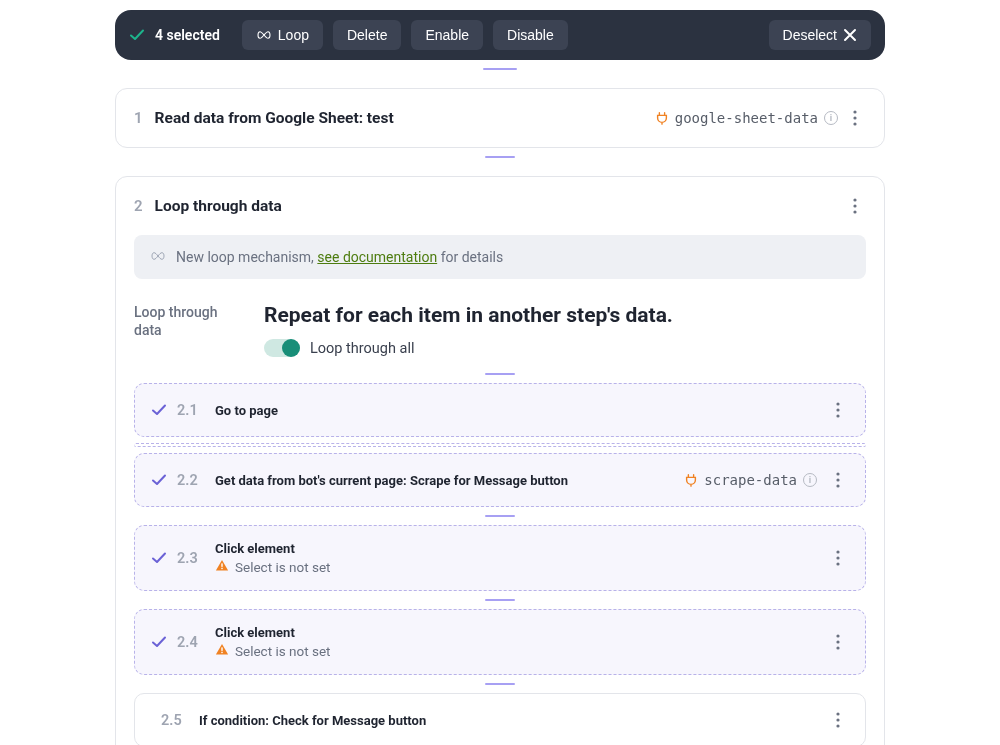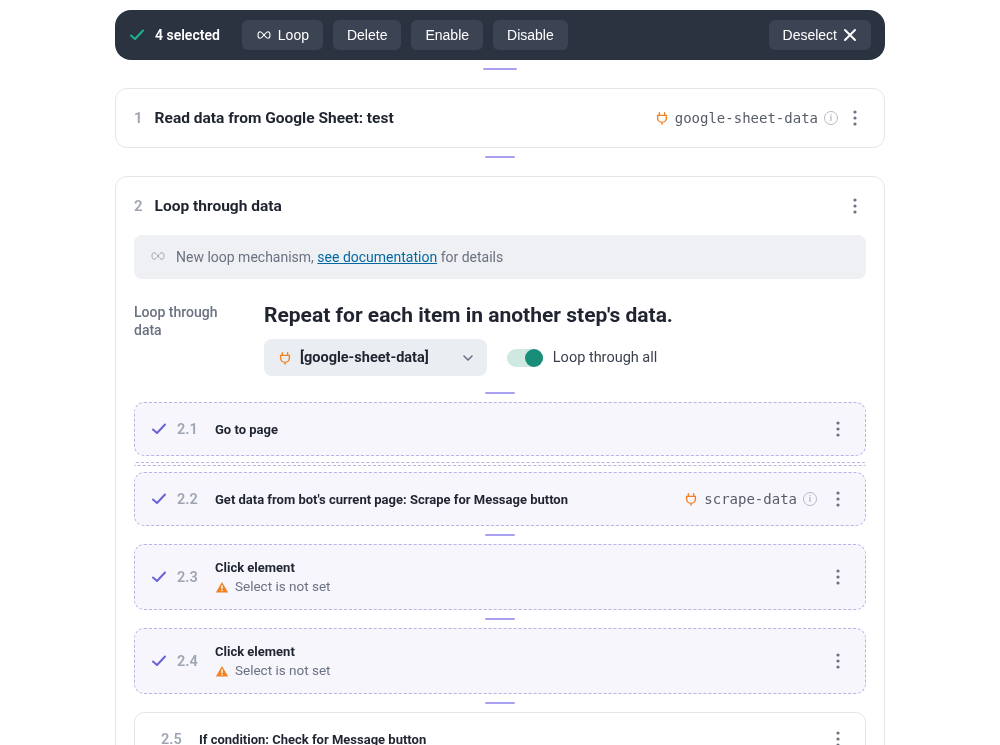--- a/index.html
+++ b/index.html
@@ -28,21 +28,21 @@
   .kebab svg { width: 4px; height: 16px; }
   .plug-icon { width: 14px; height: 14px; color: #f08223; }
 
   .connector { width: 34px; height: 2px; border-radius: 2px; background: #a7a0f3; margin: 8px auto 0 auto; }
   .connector.small { width: 30px; }
 
   
   .loop-body { padding: 0 18px 18px 18px; }
   .notice { background: #eef0f4; border-radius: 8px; padding: 14px 16px; display: flex; align-items: center; gap: 10px; color: #6a7180; font-size: 14px; }
   .notice .inf-icon { width: 16px; height: 10px; color: #9aa1b0; }
-  .notice a { color: #0369a1; text-decoration: underline; }
+  .notice a { color: #4d7c0f; text-decoration: underline; }
 
   .config-row { display: flex; align-items: flex-start; gap: 30px; margin-top: 24px; }
   .config-label { width: 100px; color: #6a7180; font-size: 14px; font-weight: 500; line-height: 1.3; }
   .config-main { flex: 1; }
   .config-main .subtitle { font-weight: 700; font-size: 21px; color: #1f2430; margin-bottom: 12px; }
   .config-controls { display: flex; align-items: center; gap: 20px; }
   .select-pill { background: #eaeef3; border-radius: 8px; padding: 10px 14px; display: inline-flex; align-items: center; gap: 8px; cursor: pointer; }
   .select-pill .val { font-weight: 700; color: #1f2430; font-size: 14.5px; }
   .chev { width: 10px; height: 6px; color: #6a7180; }
 
@@ -51,21 +51,21 @@
   .toggle .knob { width: 18px; height: 18px; border-radius: 50%; background: #188e78; position: absolute; right: 0; top: 0; }
 
   
   .sub-steps { margin-top: 16px; }
   .sub-card { border: 1.5px dashed #b8b2e9; border-radius: 10px; background: #f7f6fd; padding: 15px 16px; display: flex; align-items: center; gap: 10px; }
   .sub-card.selected { background: #f7f6fd; }
   .sub-card .chk { width: 16px; height: 16px; color: #6b62d6; flex-shrink: 0; display: inline-flex; }
   .sub-num { color: #9ea4b1; font-weight: 600; font-size: 14.5px; width: 28px; }
   .sub-body { flex: 1; }
   .sub-title { font-weight: 700; font-size: 13px; color: #1f2430; }
-  .sub-warn { display: flex; align-items: flex-end; gap: 6px; margin-top: 3px; color: #6a7180; font-size: 13.5px; }
+  .sub-warn { display: flex; align-items: flex-start; gap: 6px; margin-top: 3px; color: #6a7180; font-size: 13.5px; }
   .warn-tri { width: 14px; height: 13px; color: #f08223; }
   .sub-right { display: flex; align-items: center; gap: 6px; }
   .sub-connector { width: 30px; height: 2px; background: #a7a0f3; border-radius: 2px; margin: 8px auto; }
   .thin-divider { border-top: 1.5px dashed #b8b2e9; border-bottom: 1.5px dashed #b8b2e9; height: 4px; border-radius: 2px; margin: 0 0 0 0; }
 
   .plain-sub-card { border: 1px solid #ffffff; background: #fff; border-radius: 10px; padding: 15px 16px; display: flex; align-items: center; gap: 10px; }
 
   svg { display: block; }
 </style>
 </head>
@@ -166,34 +166,20 @@
           <span>
             <span>New loop mechanism, </span><a href="#">see documentation</a><span> for details</span>
           </span>
         </div>
 
         <div class="config-row">
           <div class="config-label">Loop through data</div>
           <div class="config-main">
             <div class="subtitle">Repeat for each item in another step's data.</div>
             <div class="config-controls">
-              <div class="select-pill">
-                <span class="plug-icon">
-                  <svg viewBox="0 0 16 16">
-                      <path d="M5 2 V5 M11 2 V5 M3 5 H13 V8 A5 5 0 0 1 8 13 A5 5 0 0 1 3 8 Z M8 13 V15" stroke="currentColor" stroke-width="1.6" fill="none" stroke-linecap="round"></path>
-                    </svg>
-                </span>
-                <span class="val">[google-sheet-data]</span>
-                <span style="width:18px"></span>
-                <span class="chev">
-                  <svg viewBox="0 0 10 6">
-                      <path d="M1 1 L5 5 L9 1" stroke="currentColor" stroke-width="1.6" fill="none" stroke-linecap="round" stroke-linejoin="round"></path>
-                    </svg>
-                </span>
-              </div>
               <div class="toggle-wrap">
                 <div class="toggle">
                     <div class="knob"></div>
                   </div>
                 <span>Loop through all</span>
               </div>
             </div>
           </div>
         </div>
 

